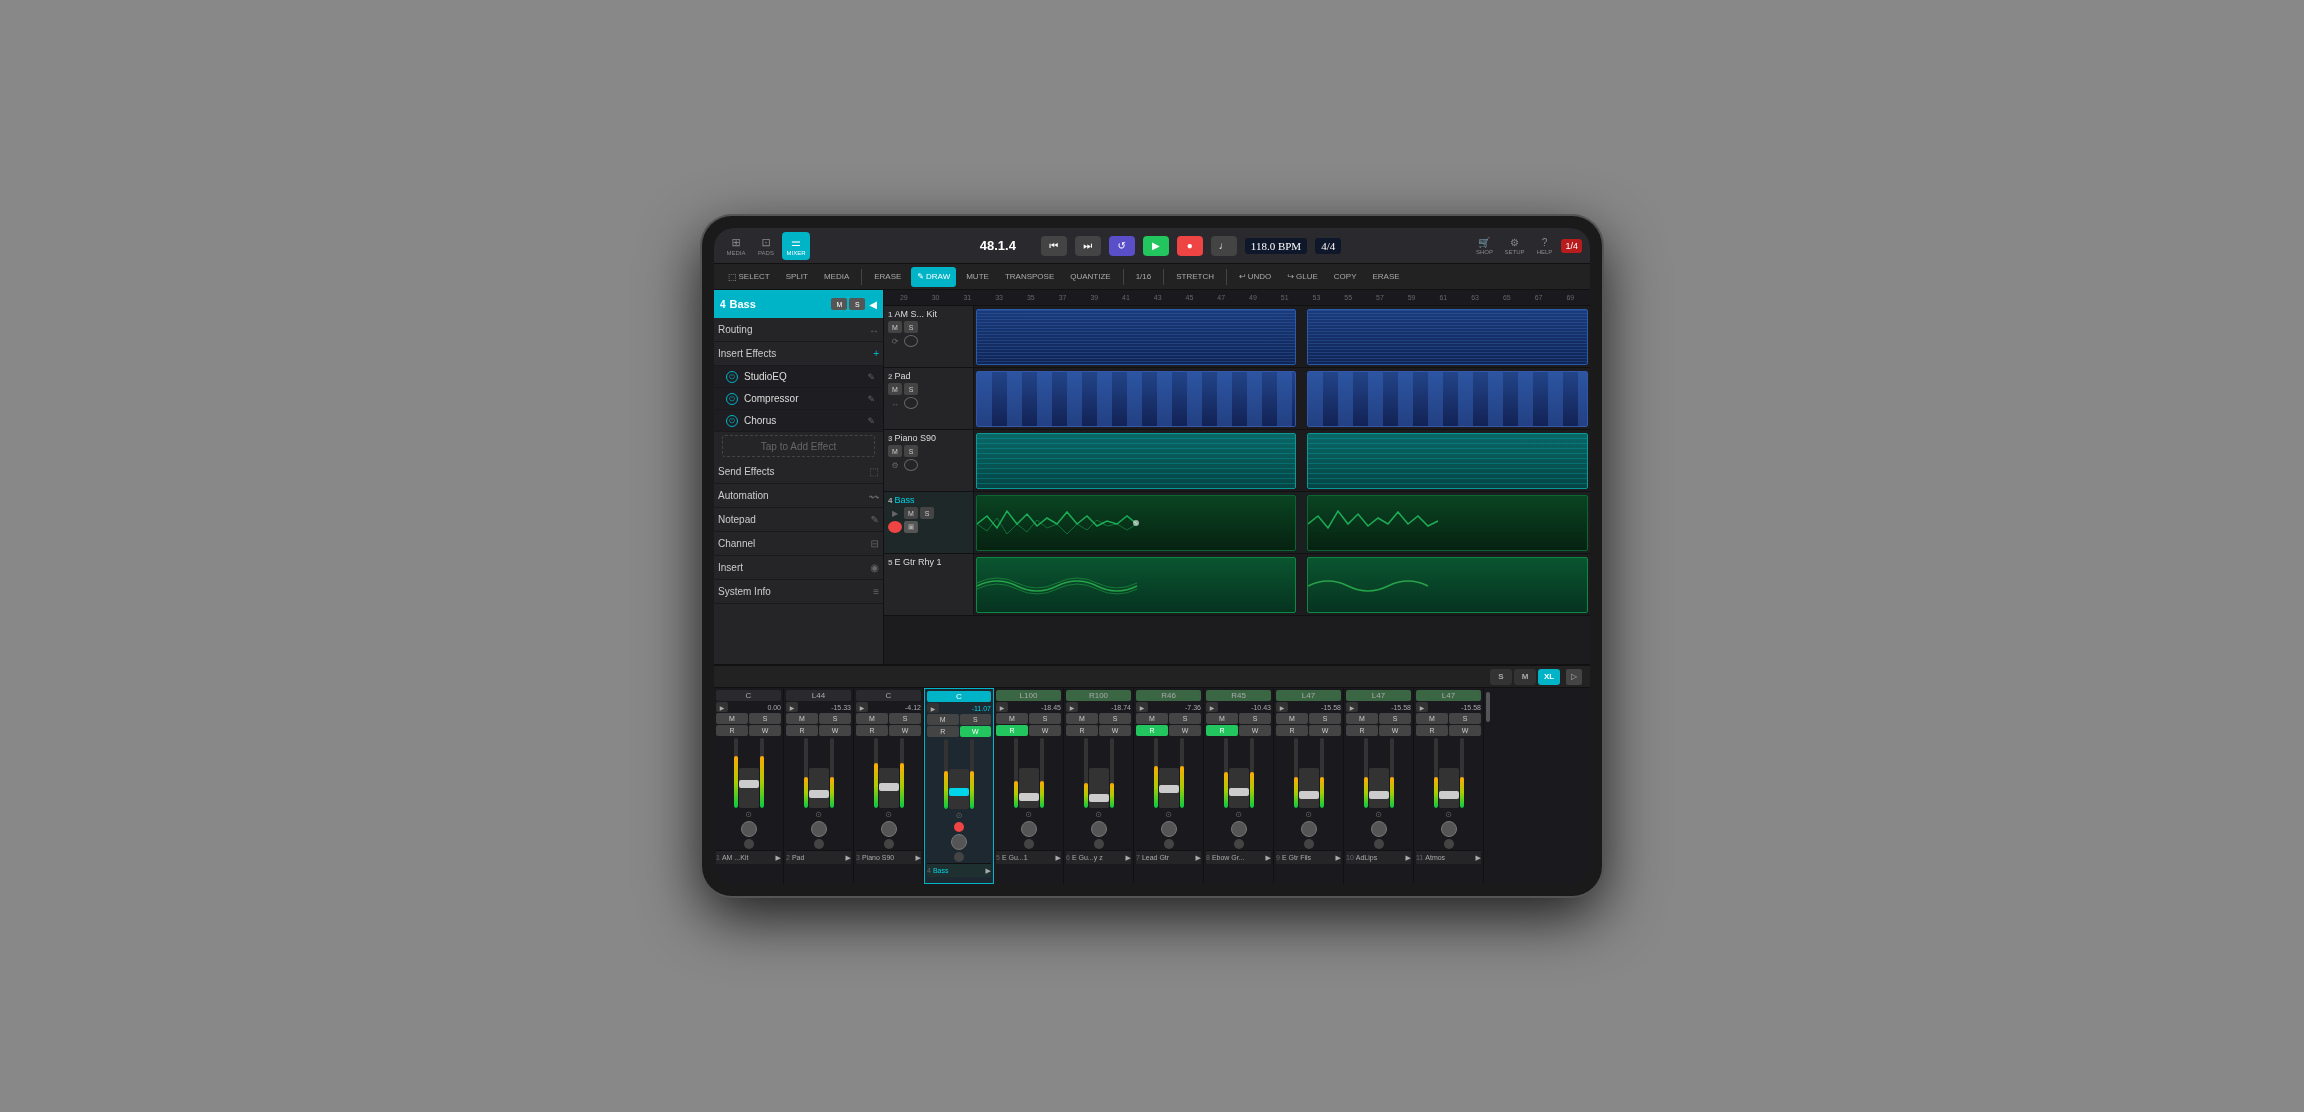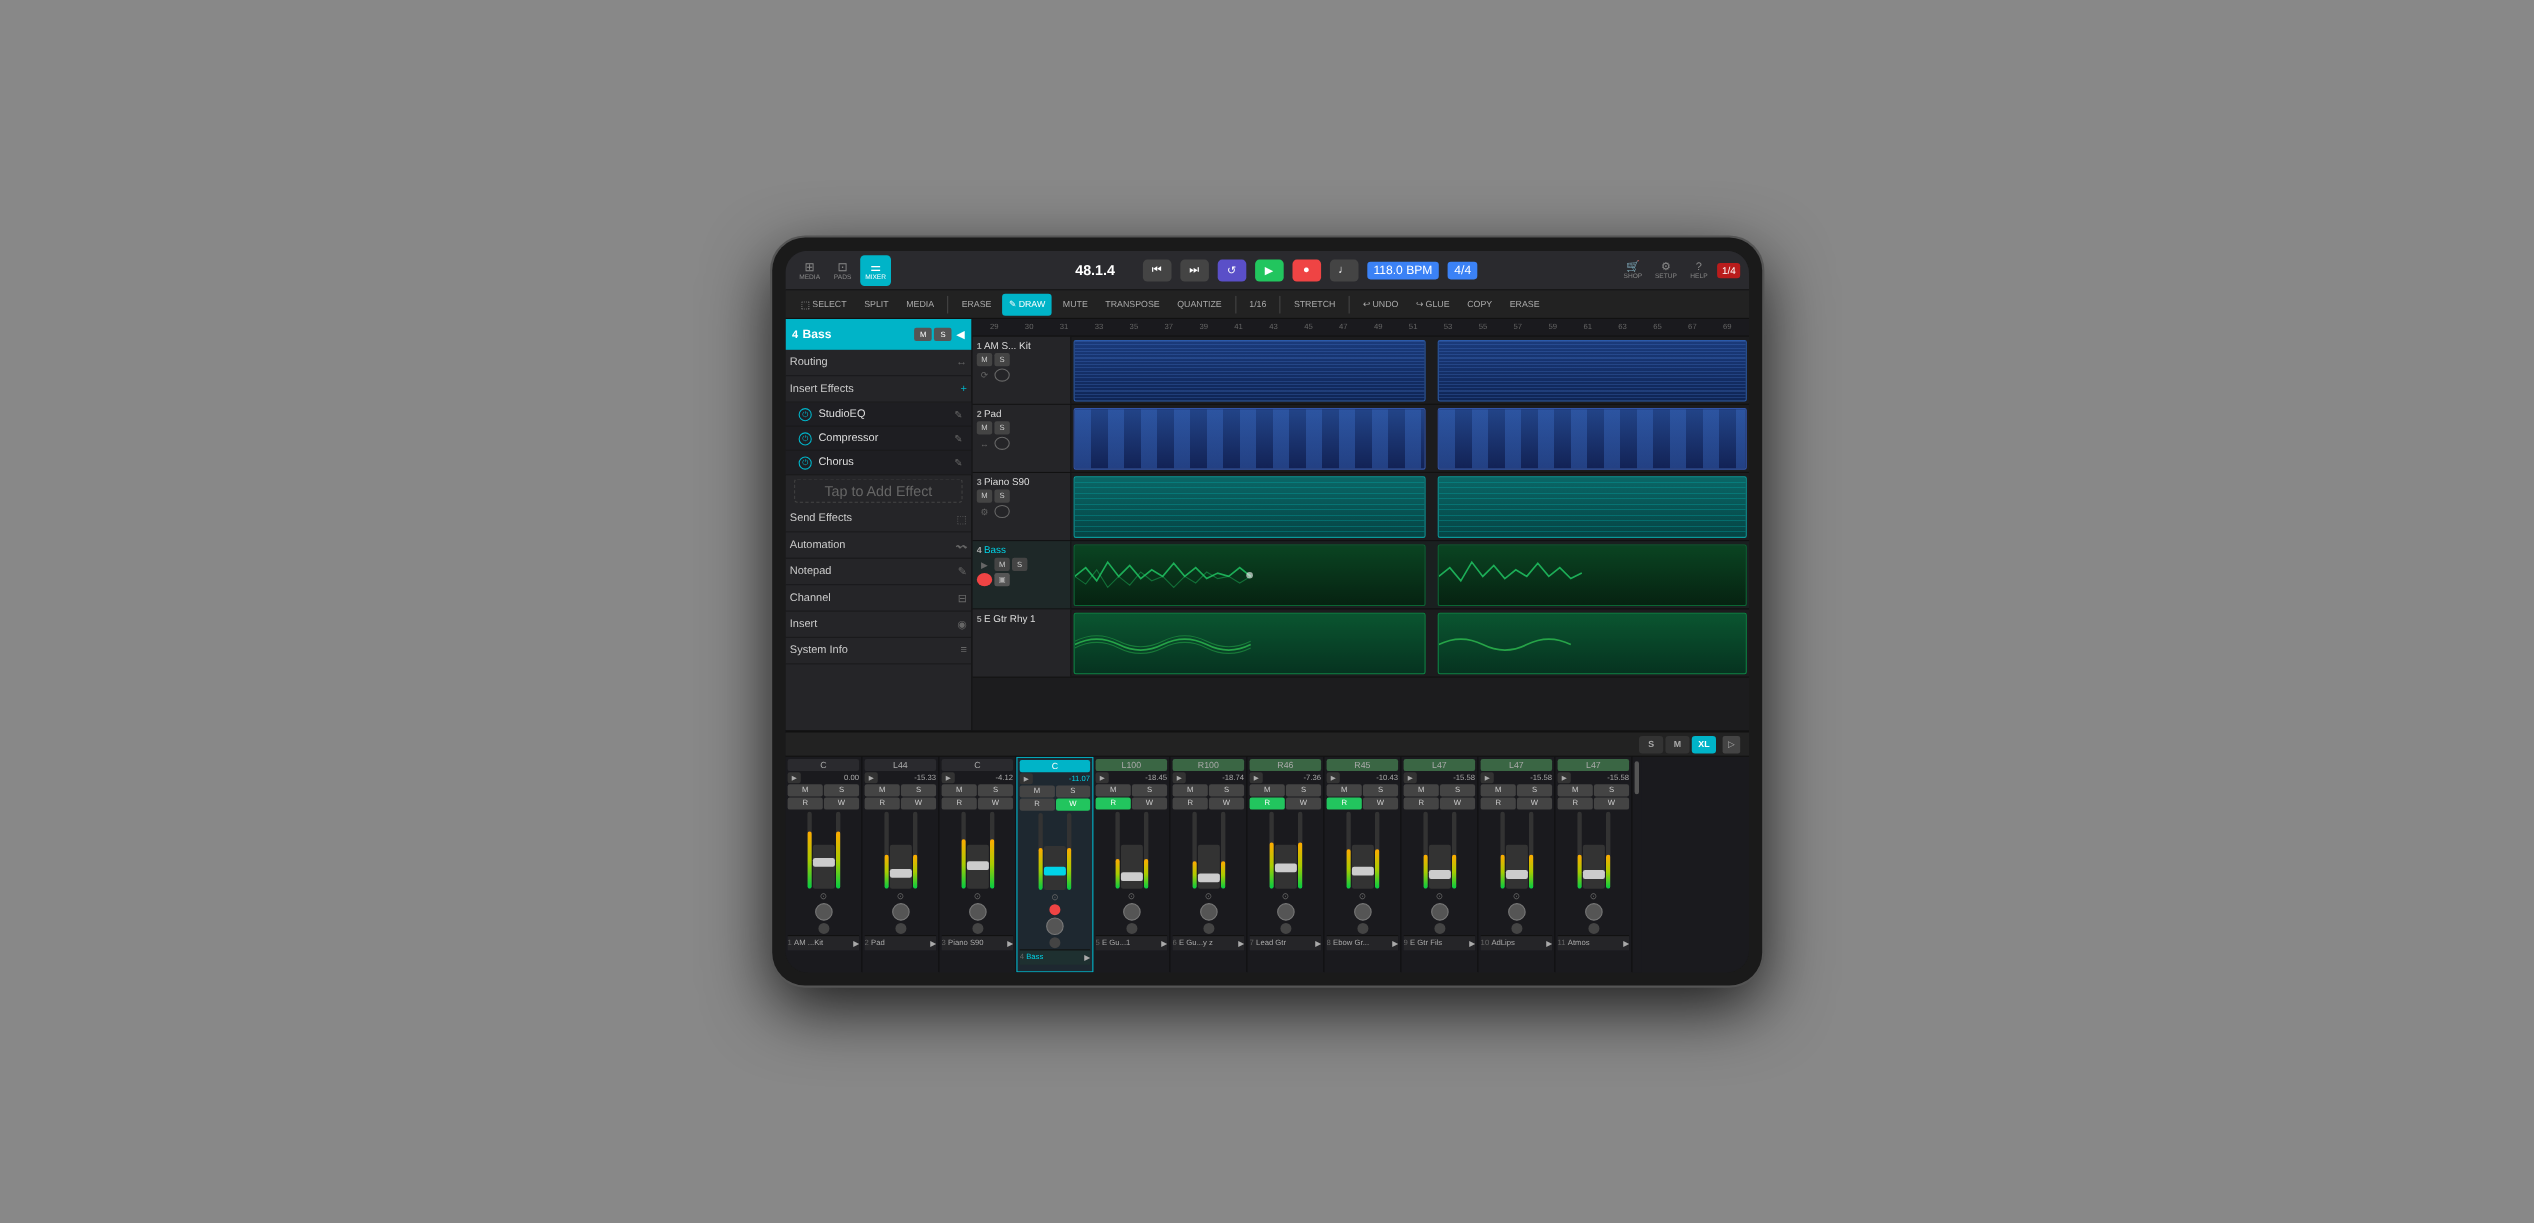--- a/index.html
+++ b/index.html
@@ -110,23 +110,24 @@
     .transport-btn.rewind { background: #444; }
     .transport-btn.forward { background: #444; }
     .transport-btn.loop { background: #5a4fc8; }
     .transport-btn.play { background: #22c55e; }
     .transport-btn.record { background: #ef4444; }
     .transport-btn.metronome { background: #444; }
 
     .bpm-display {
       font-size: 11px;
       color: #fff;
-      background: #3b82f6;
+      background: #0f172a;
       padding: 2px 6px;
       border-radius: 3px;
+      font-family: Liberation Serif, serif;
     }
 
     .toolbar-right {
       width: 140px;
       display: flex;
       align-items: center;
       justify-content: flex-end;
       gap: 4px;
     }
 
@@ -290,21 +291,21 @@
       display: flex;
       align-items: center;
       justify-content: center;
       border: 1px dashed #444;
       margin: 3px 8px;
       border-radius: 3px;
       cursor: pointer;
     }
 
     .tap-add-text {
-      font-size: 13px;
+      font-size: 10px;
       color: #666;
     }
 
     
     .tracks-area {
       flex: 1;
       display: flex;
       flex-direction: column;
       overflow: hidden;
     }

